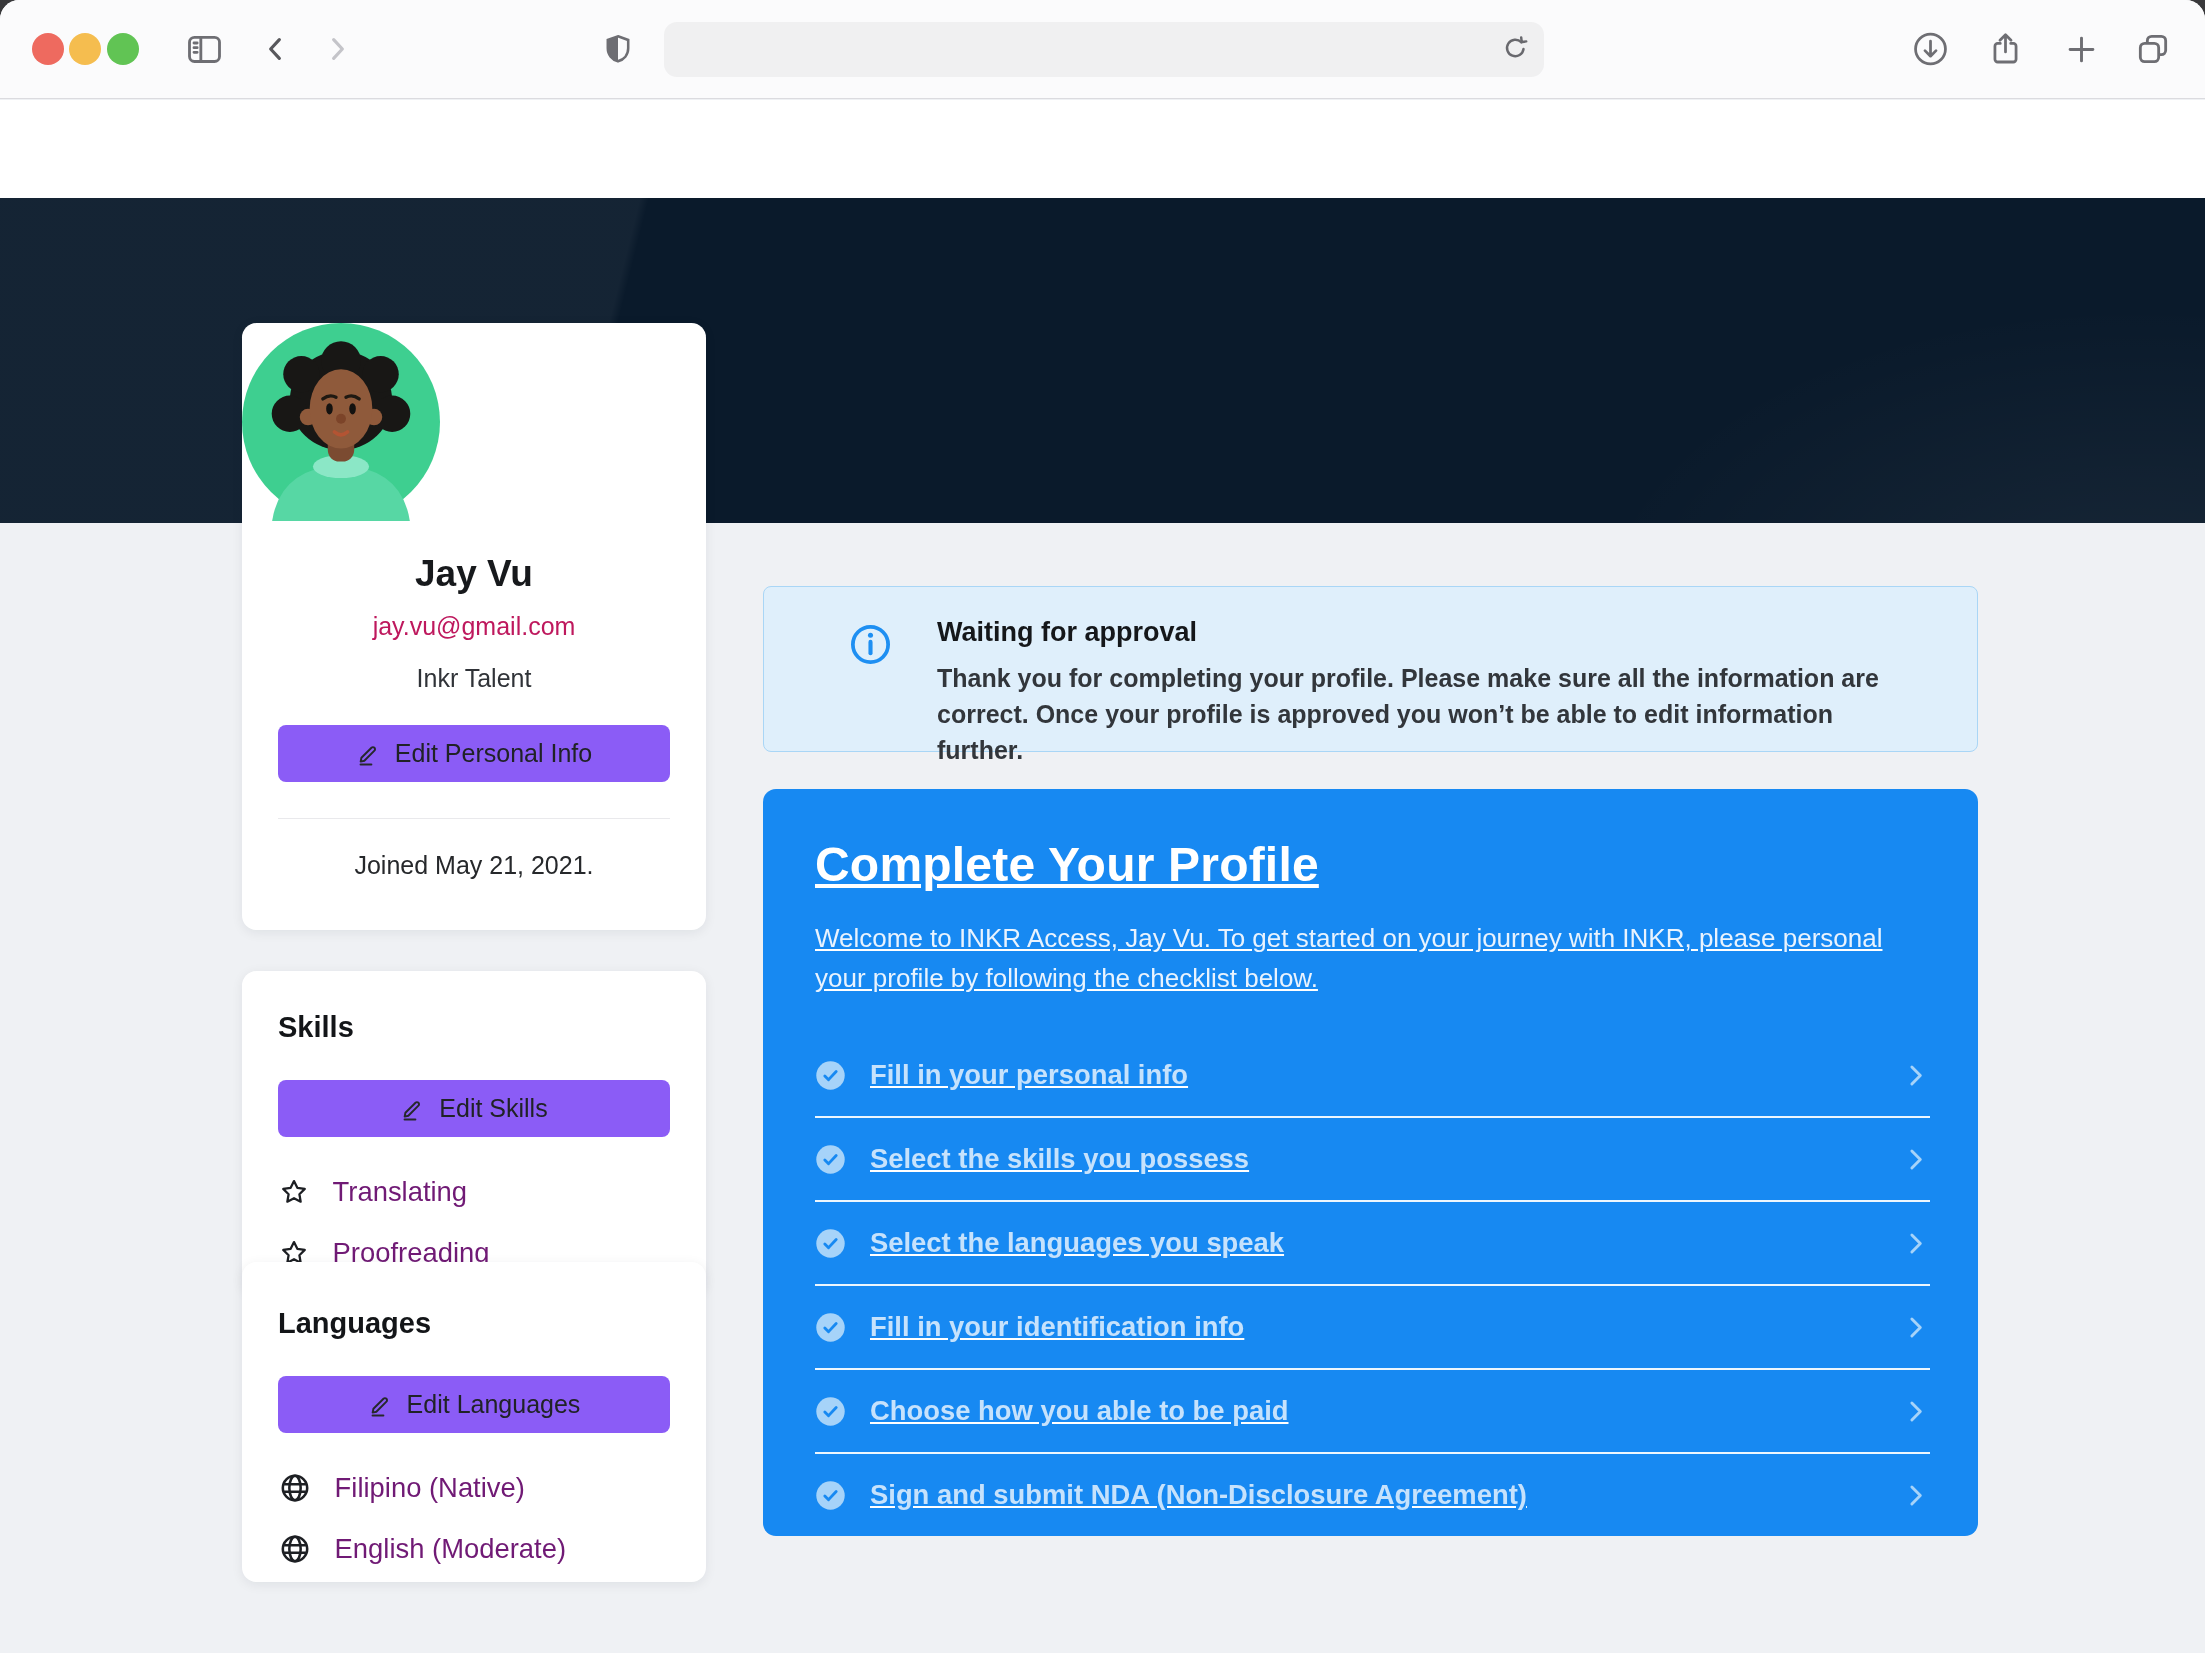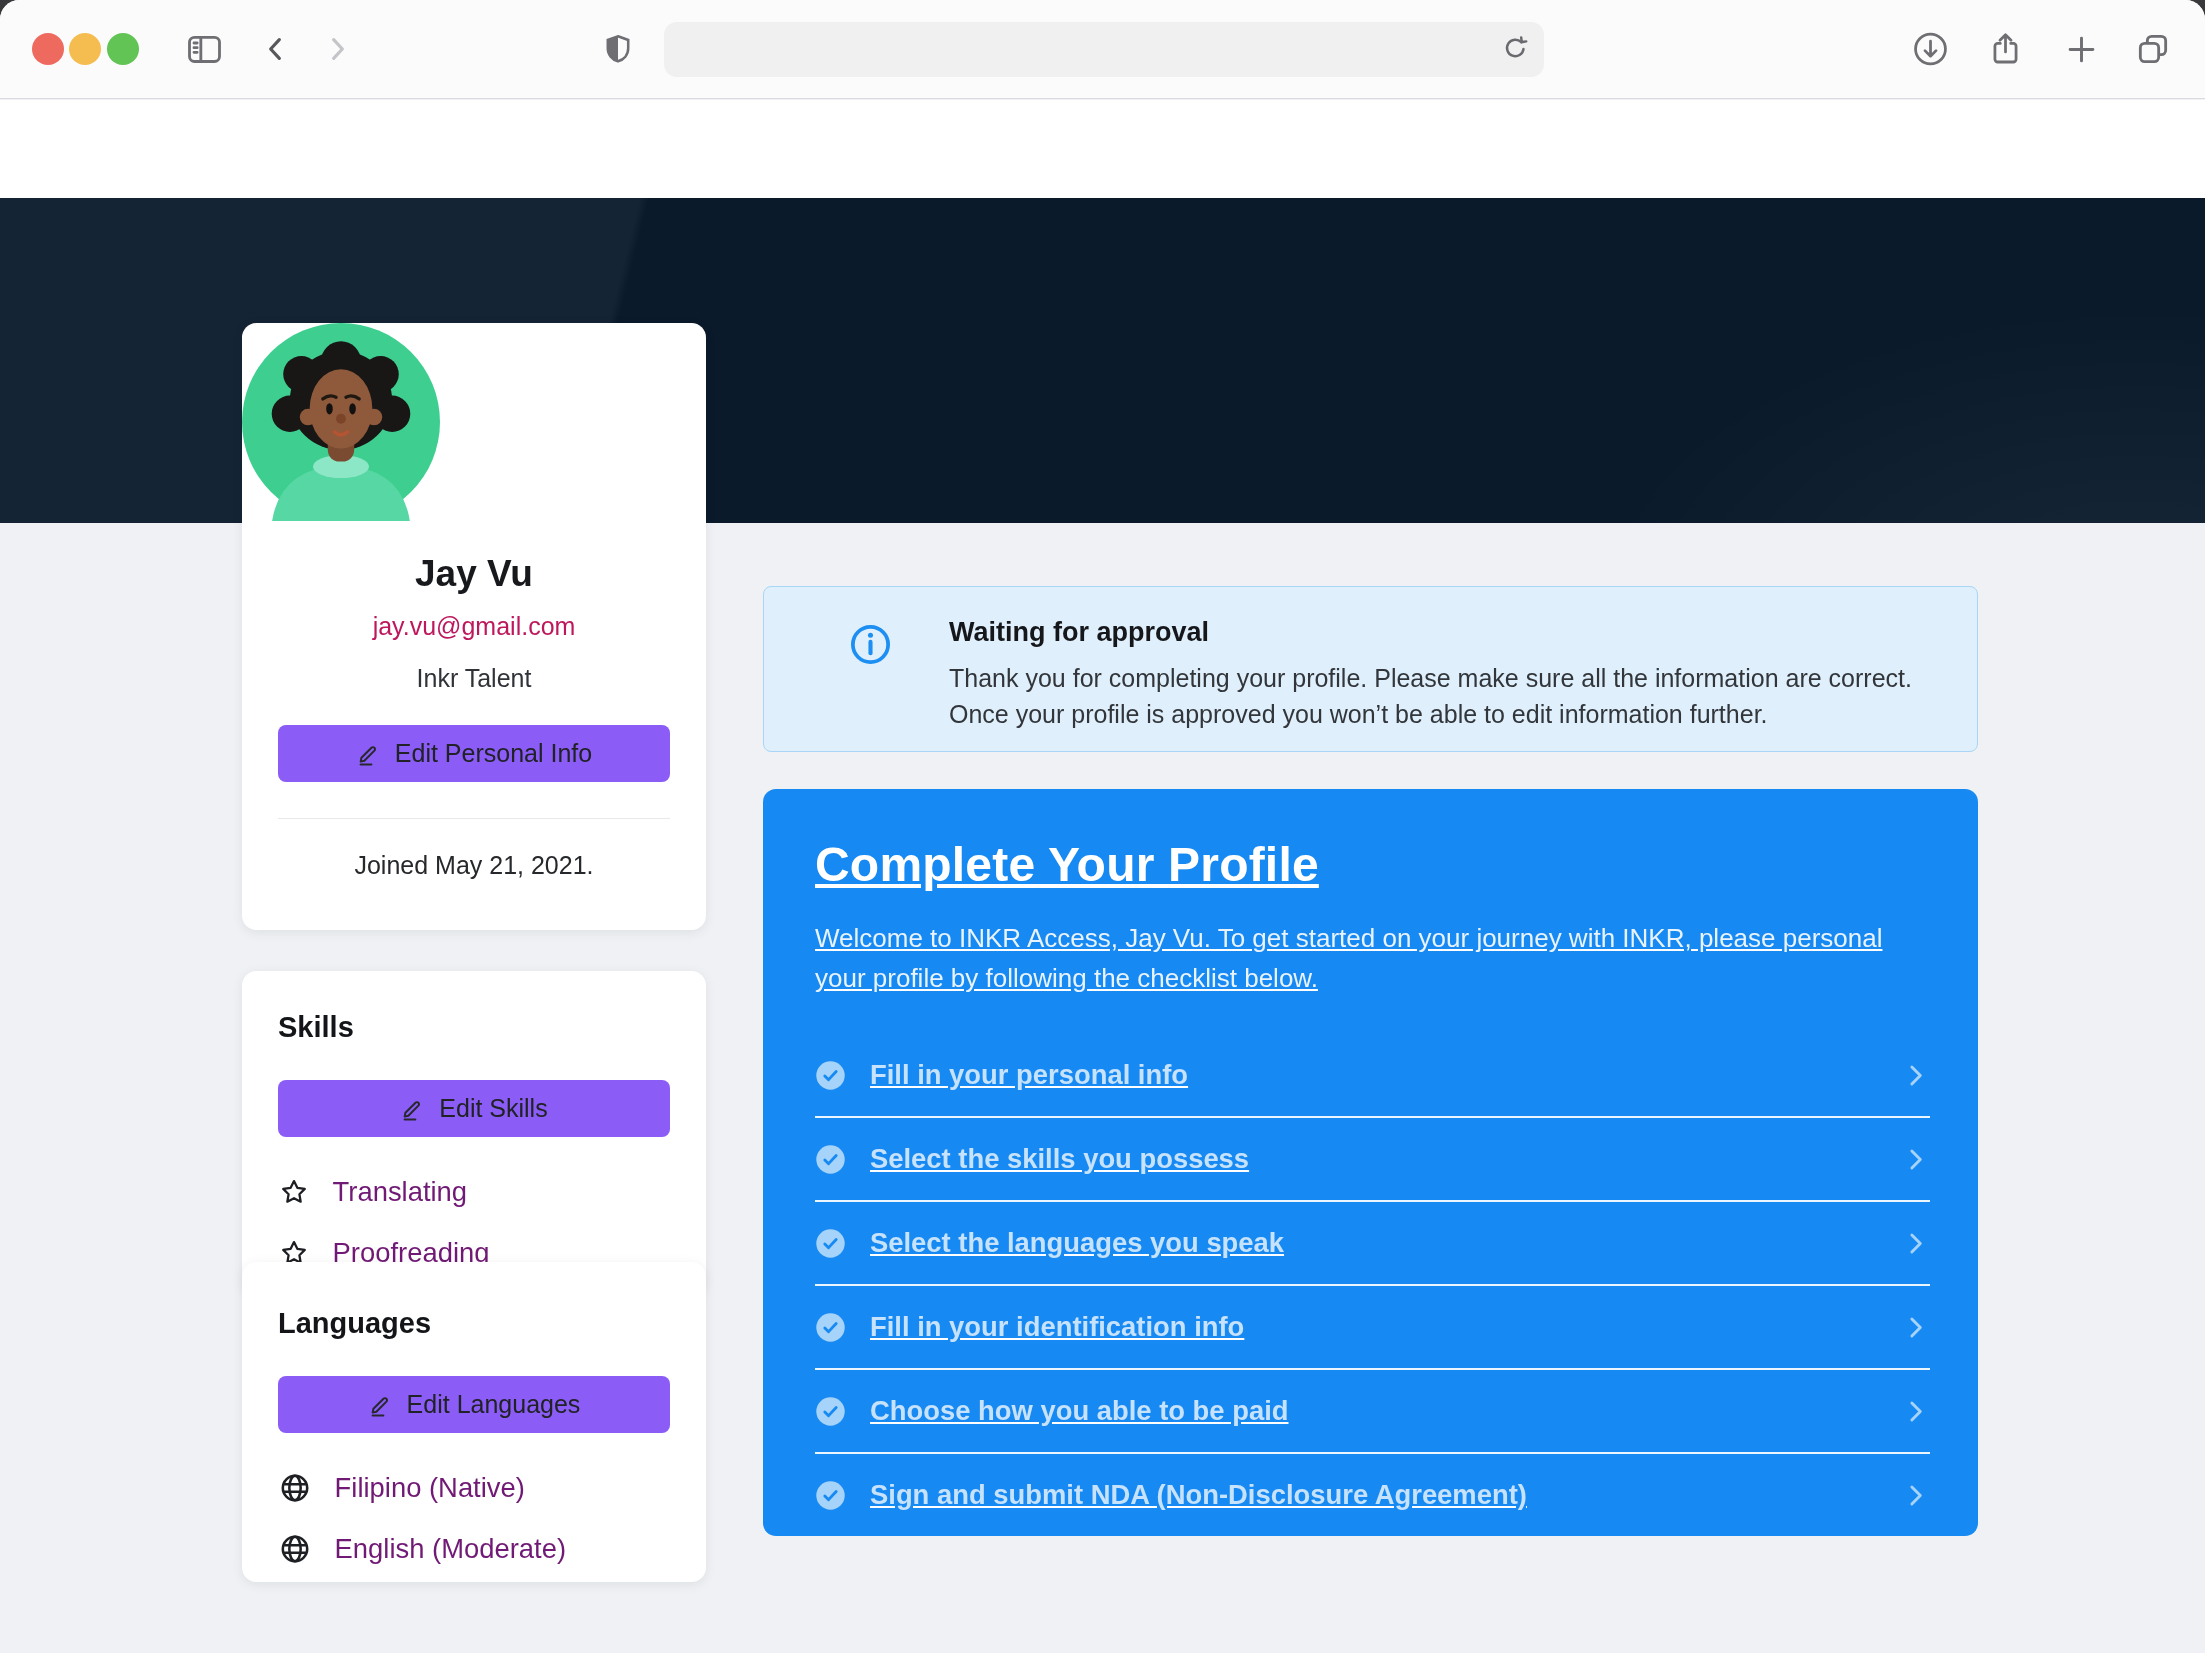--- a/index.html
+++ b/index.html
@@ -51,23 +51,23 @@
   .languages-card{top:1262px;height:320px;padding:0 36px;}
   .card h3{margin:0;padding-top:39px;font-size:29px;font-weight:700;color:#131518;line-height:34px;}
   .languages-card h3{padding-top:44px;}
   .card .btn.inset{margin:36px 0 0;}
   .item-list{margin-top:29px;display:flex;flex-direction:column;gap:9px;}
   .item-row{display:flex;align-items:center;gap:22.6px;height:52px;}
   .item-row .lbl{font-size:27.4px;color:#701a75;}
   
   .banner{position:absolute;left:763px;top:586px;width:1215px;height:166px;box-sizing:border-box;
     background:#DFEFFB;border:1.6px solid #A9D6F6;border-radius:8px;
-    display:flex;align-items:flex-start;padding:27.4px 48px 0 84px;gap:56px;}
+    display:flex;align-items:flex-start;padding:27.4px 48px 0 84px;gap:44px;}
   .banner-title{font-size:27px;font-weight:600;color:#15171A;line-height:36px;}
-  .banner-body{margin-top:9.7px;font-size:25px;color:#32363B;line-height:36px;max-width:977px;}
+  .banner-body{margin-top:9.7px;font-size:25px;color:#32363B;line-height:36px;max-width:977px;font-weight:bold;}
   .cyp{position:absolute;left:763px;top:789px;width:1215px;height:747px;box-sizing:border-box;
     background:#1789F2;border-radius:13px;padding:2px 48px 0 52px;color:#fff;text-decoration:underline;}
   .cyp h2{margin:0;padding-top:45px;font-size:48px;font-weight:700;letter-spacing:0.2px;color:#FFFFFF;line-height:58px;}
   .cyp .intro{margin-top:24px;font-size:26px;line-height:40px;color:#E9F3FE;max-width:1118px;}
   .check-list{margin-top:36px;}
   .check-row{display:flex;align-items:center;gap:24px;height:82px;cursor:pointer;}
   .check-row .c-lbl{font-size:27.4px;font-weight:600;color:#C6E2FC;}
   .check-row .chev{margin-left:auto;}
   .row-div{height:0;border-top:2.4px solid rgba(255,255,255,.92);}
   .ic{display:block;}

